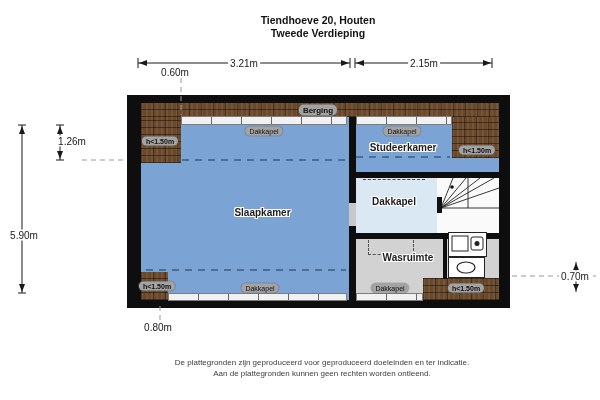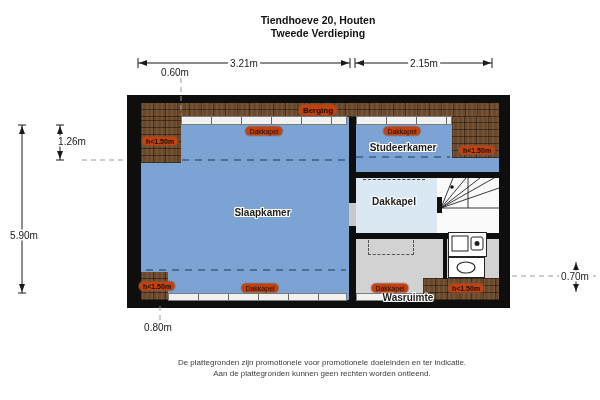--- a/index.html
+++ b/index.html
@@ -12,21 +12,21 @@
           repeating-linear-gradient(0deg,rgba(0,0,0,.42) 0 1px,transparent 1px 7px),
           repeating-linear-gradient(90deg,rgba(0,0,0,.32) 0 1px,transparent 1px 12px),
           repeating-linear-gradient(90deg,rgba(255,255,255,.07) 0 2px,transparent 2px 5px);}
   .win{background-color:#f1f1f1;border:1px solid #7d7d7d;box-sizing:border-box;
        background-image:repeating-linear-gradient(90deg,transparent 0 29px,#666 29px 30px);z-index:5;}
   .dashb{height:2px;background:repeating-linear-gradient(90deg,rgba(35,65,105,.55) 0 7px,transparent 7px 13px);z-index:4;}
   .room-label{position:absolute;transform:translate(-50%,-50%);font-size:10px;font-weight:bold;
        color:#1c1c1c;white-space:nowrap;z-index:6;
        text-shadow:-1px -1px 0 #fff,1px -1px 0 #fff,-1px 1px 0 #fff,1px 1px 0 #fff,
                    0 1px 0 #fff,0 -1px 0 #fff,1px 0 0 #fff,-1px 0 0 #fff;}
-  .pill{position:absolute;transform:translate(-50%,-50%);font-size:7px;color:#111;background:#c2410c;
+  .pill{position:absolute;transform:translate(-50%,-50%);font-size:7px;color:#111;background:#a3a3a3;
        border-radius:5px;padding:1px 4px;white-space:nowrap;z-index:7;
        box-shadow:0 0 0 1px rgba(100,100,100,.4);}
   .pill-b{font-weight:bold;}
   .pill-lg{font-size:8px;font-weight:bold;}
   .dim{position:absolute;transform:translate(-50%,-50%);font-size:10px;color:#1a1a1a;background:#fff;
        padding:0 2px;white-space:nowrap;z-index:9;}
   .title{position:absolute;left:318px;top:14px;transform:translateX(-50%);text-align:center;
        font-size:10.5px;font-weight:bold;color:#111;line-height:13px;white-space:nowrap;z-index:9;}
   .disclaimer{position:absolute;left:322px;top:358px;transform:translateX(-50%);text-align:center;
        font-size:8px;color:#3c3c3c;line-height:10.5px;white-space:nowrap;z-index:9;}
@@ -99,21 +99,21 @@
   <div class="abs" style="left:448px;top:257px;width:37px;height:21px;background:#fff;border:1px solid #222;box-sizing:border-box;z-index:5;">
     <svg width="35" height="19" viewBox="0 0 35 19">
       <ellipse cx="17" cy="9.5" rx="9" ry="5.5" fill="none" stroke="#222" stroke-width="1.2"></ellipse>
     </svg>
   </div>
 
   <div class="pill pill-lg" style="left:318px;top:110px;">Berging</div>
   <div class="room-label" style="left:247px;top:212px;padding-left:31px;">Slaapkamer</div>
   <div class="room-label" style="left:403px;top:147px;">Studeerkamer</div>
   <div class="room-label" style="left:394px;top:201px;">Dakkapel</div>
-  <div class="room-label" style="left:408px;top:257px;margin-top:40px;">Wasruimte</div>
+  <div class="room-label" style="left:408px;top:257px;">Wasruimte</div>
 
   <div class="pill" style="left:264px;top:131px;">Dakkapel</div>
   <div class="pill" style="left:402px;top:131px;">Dakkapel</div>
   <div class="pill" style="left:260px;top:288px;">Dakkapel</div>
   <div class="pill" style="left:390px;top:288px;">Dakkapel</div>
 
   <div class="pill pill-b" style="left:160px;top:141px;">h&lt;1.50m</div>
   <div class="pill pill-b" style="left:157px;top:286px;">h&lt;1.50m</div>
   <div class="pill pill-b" style="left:477px;top:150px;">h&lt;1.50m</div>
   <div class="pill pill-b" style="left:466px;top:288px;">h&lt;1.50m</div>
@@ -156,17 +156,17 @@
 
   <div class="dim" style="left:244px;top:63px;">3.21m</div>
   <div class="dim" style="left:424px;top:63px;">2.15m</div>
   <div class="dim" style="left:175px;top:72px;">0.60m</div>
   <div class="dim" style="left:72px;top:141px;">1.26m</div>
   <div class="dim" style="left:24px;top:208px;margin-top:27px;">5.90m</div>
   <div class="dim" style="left:575px;top:276px;">0.70m</div>
   <div class="dim" style="left:158px;top:327px;">0.80m</div>
 
   <div class="disclaimer">
-    <div>De plattegronden zijn promotionele voor promotionele doeleinden en ter indicatie.</div>
+    <div>De plattegronden zijn geproduceerd voor geproduceerd doeleinden en ter indicatie.</div>
     <div>Aan de plattegronden kunnen geen rechten worden ontleend.</div>
   </div>
 
 </div>
 
 </body></html>

